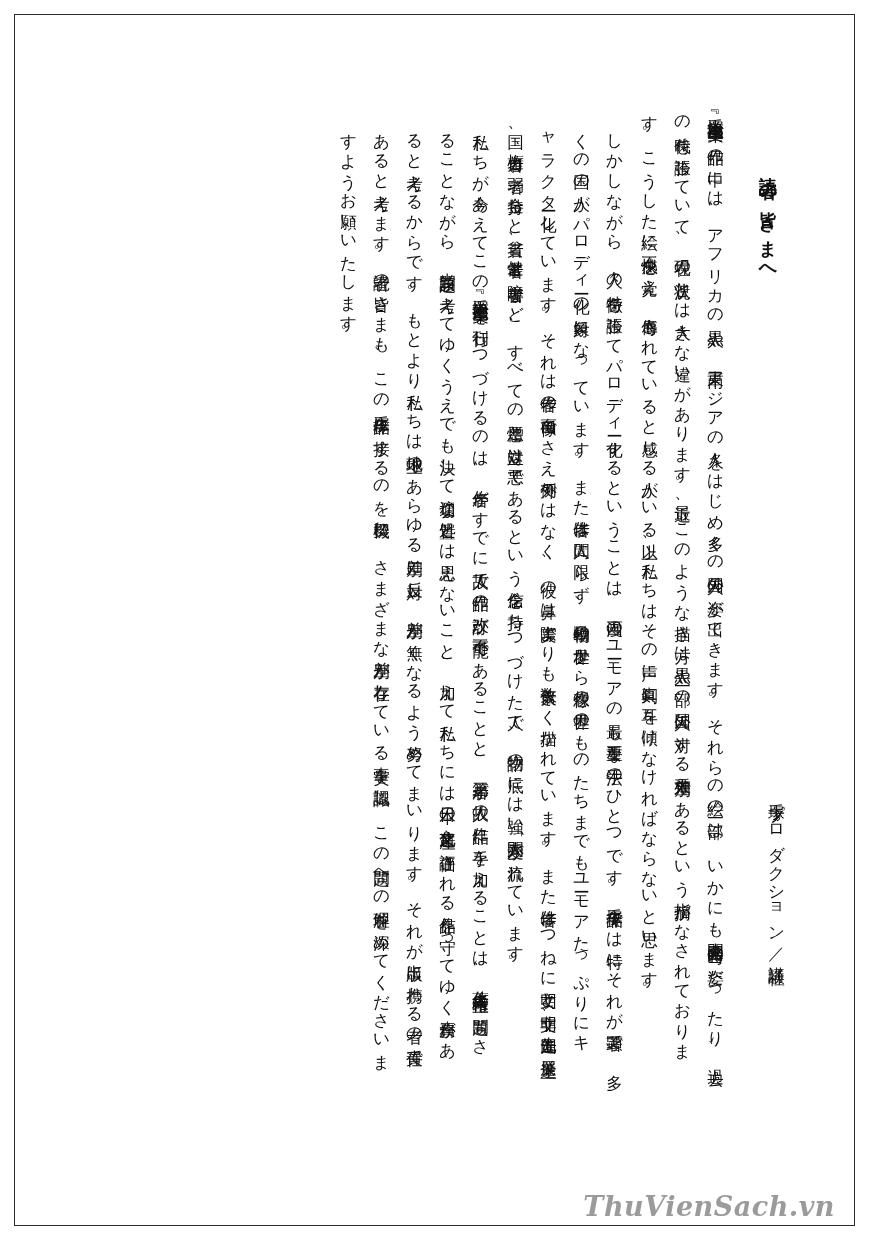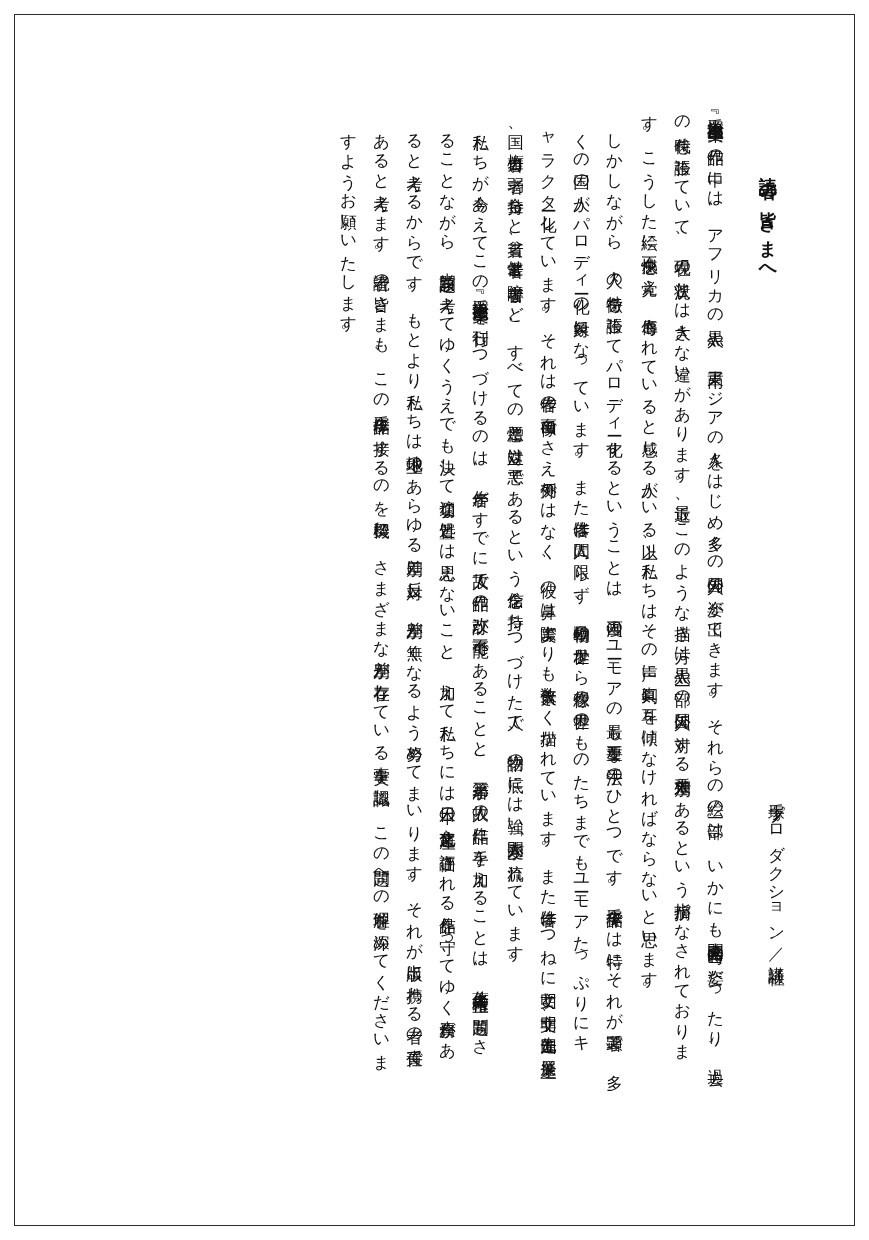--- a/index.html
+++ b/index.html
@@ -89,13 +89,14 @@
 
   <div class="vtext">
     <p class="title">読者の皆さまへ</p>
     <p class="para">『手塚治虫漫画全集』の作品の中には、アフリカの黒人や、東南アジアの人々をはじめ多くの外国人の姿が出てきます。それらの絵の一部は、いかにも未開発国当時の姿だったり、過去の時代を誇張していて、現在の状況とは大きな違いがあります。最近、このような描き方は黒人や一部の外国人に対する人種差別であるという指摘がなされております。こうした絵に不快感を覚え、侮辱されていると感じる人がいる以上、私たちはその声に真剣に耳を傾けなければならないと思います。</p>
     <p class="para indent">しかしながら、人々の特徴を誇張してパロディー化するということは、漫画のユーモアの最も重要な手法のひとつです。手塚作品では特にそれが顕著で、多くの国の人がパロディー化の対象になっています。また作者は人間に限らず、動植物の世界から想像の世界のものたちまでもユーモアたっぷりにキャラクター化しています。それは作者の自画像でさえ例外ではなく、彼の鼻は実際よりも数倍大きく描かれています。また作者はつねに文明と非文明、先進国と発展途上国、権力者と弱者、金持ちと貧者、健常者と障害者など、すべての憎悪と対立は悪であるという信念を持ちつづけた人で、物語の底には強い「人間愛」が流れています。</p>
     <p class="para indent">私たちが今あえてこの『手塚治虫漫画全集』を刊行しつづけるのは、作者がすでに故人で作品の改訂が不可能であることと、第三者が故人の作品に手を加えることは、著作者人格権上の問題もさることながら、当該問題を考えてゆくうえでも決して適切な処置とは思えないこと、加えて私たちには日本の文化遺産と評価される作品を守ってゆく責務があると考えるからです。もとより私たちは地球上のあらゆる差別に反対し、差別が無くなるよう努めてまいります。それが出版に携わる者の責任であると考えます。読者の皆さまも、この手塚作品に接するのを契機に、さまざまな差別が存在している事実を認識し、この問題への理解を深めてくださいますようお願いいたします。</p>
   </div>
 
   <div class="signature">手塚プロダクション／講談社</div>
 
+  <div class="watermark">ThuVienSach.vn</div>
 </div>
 
 </body></html>

